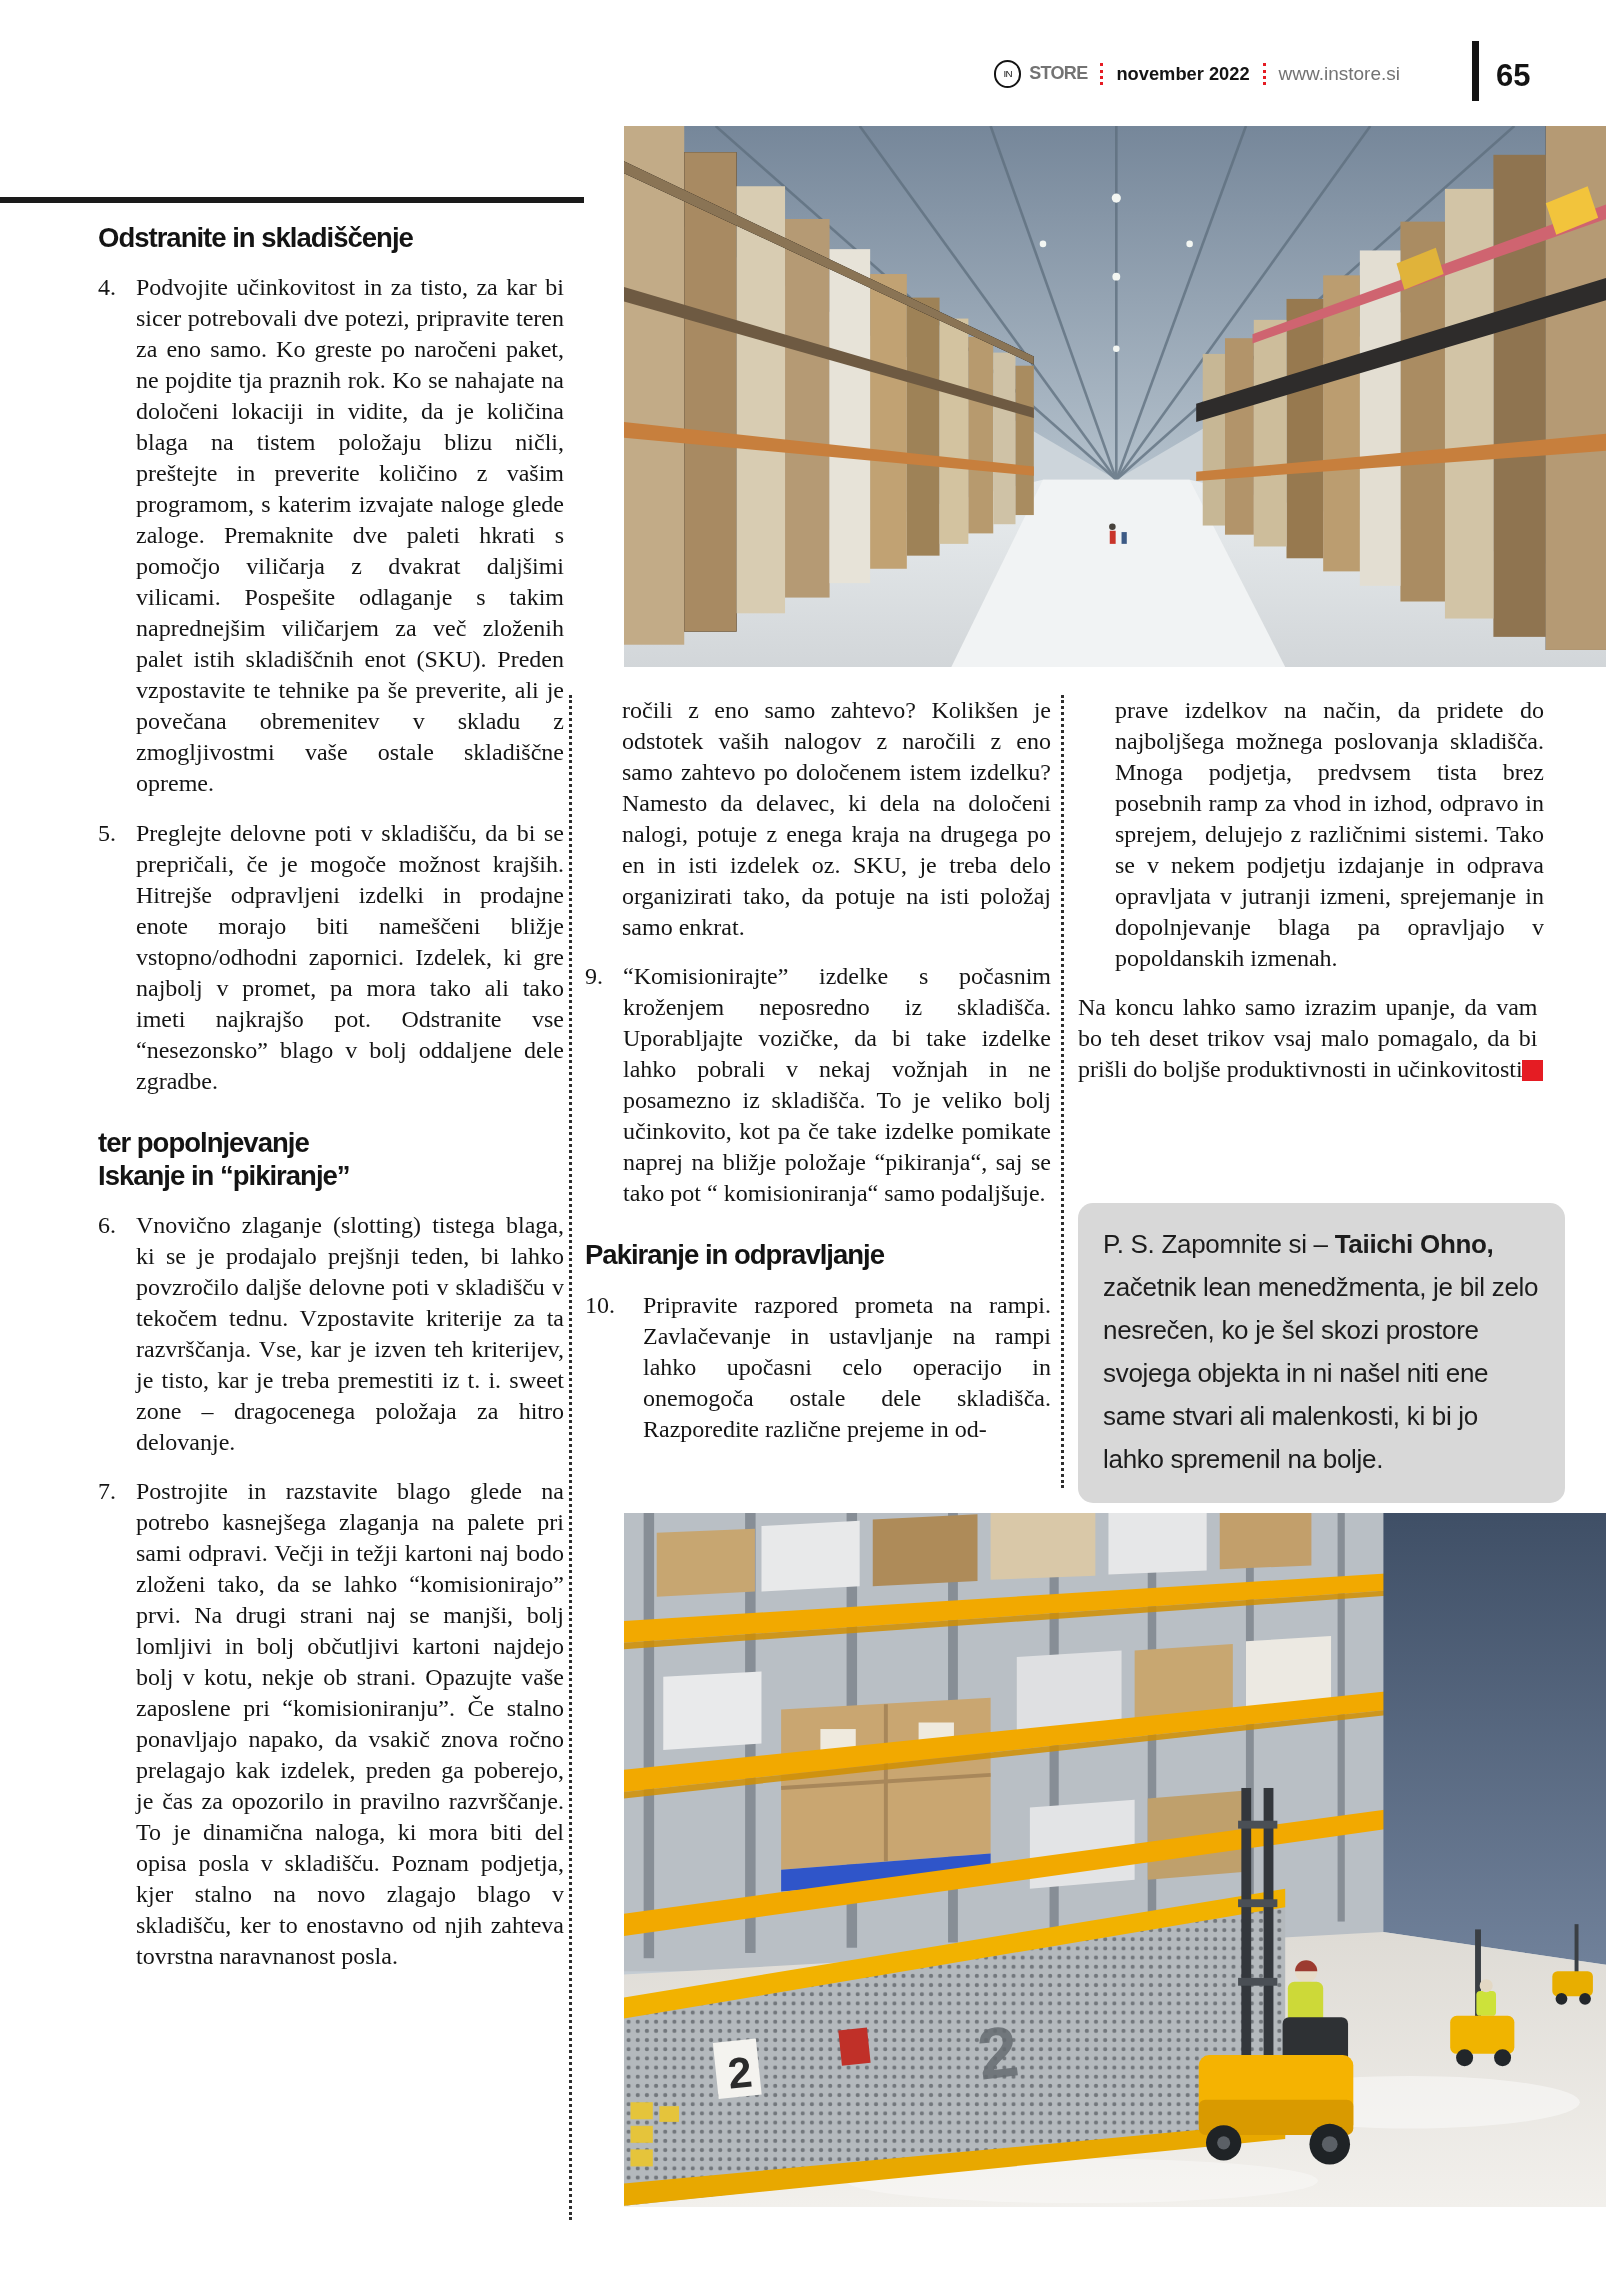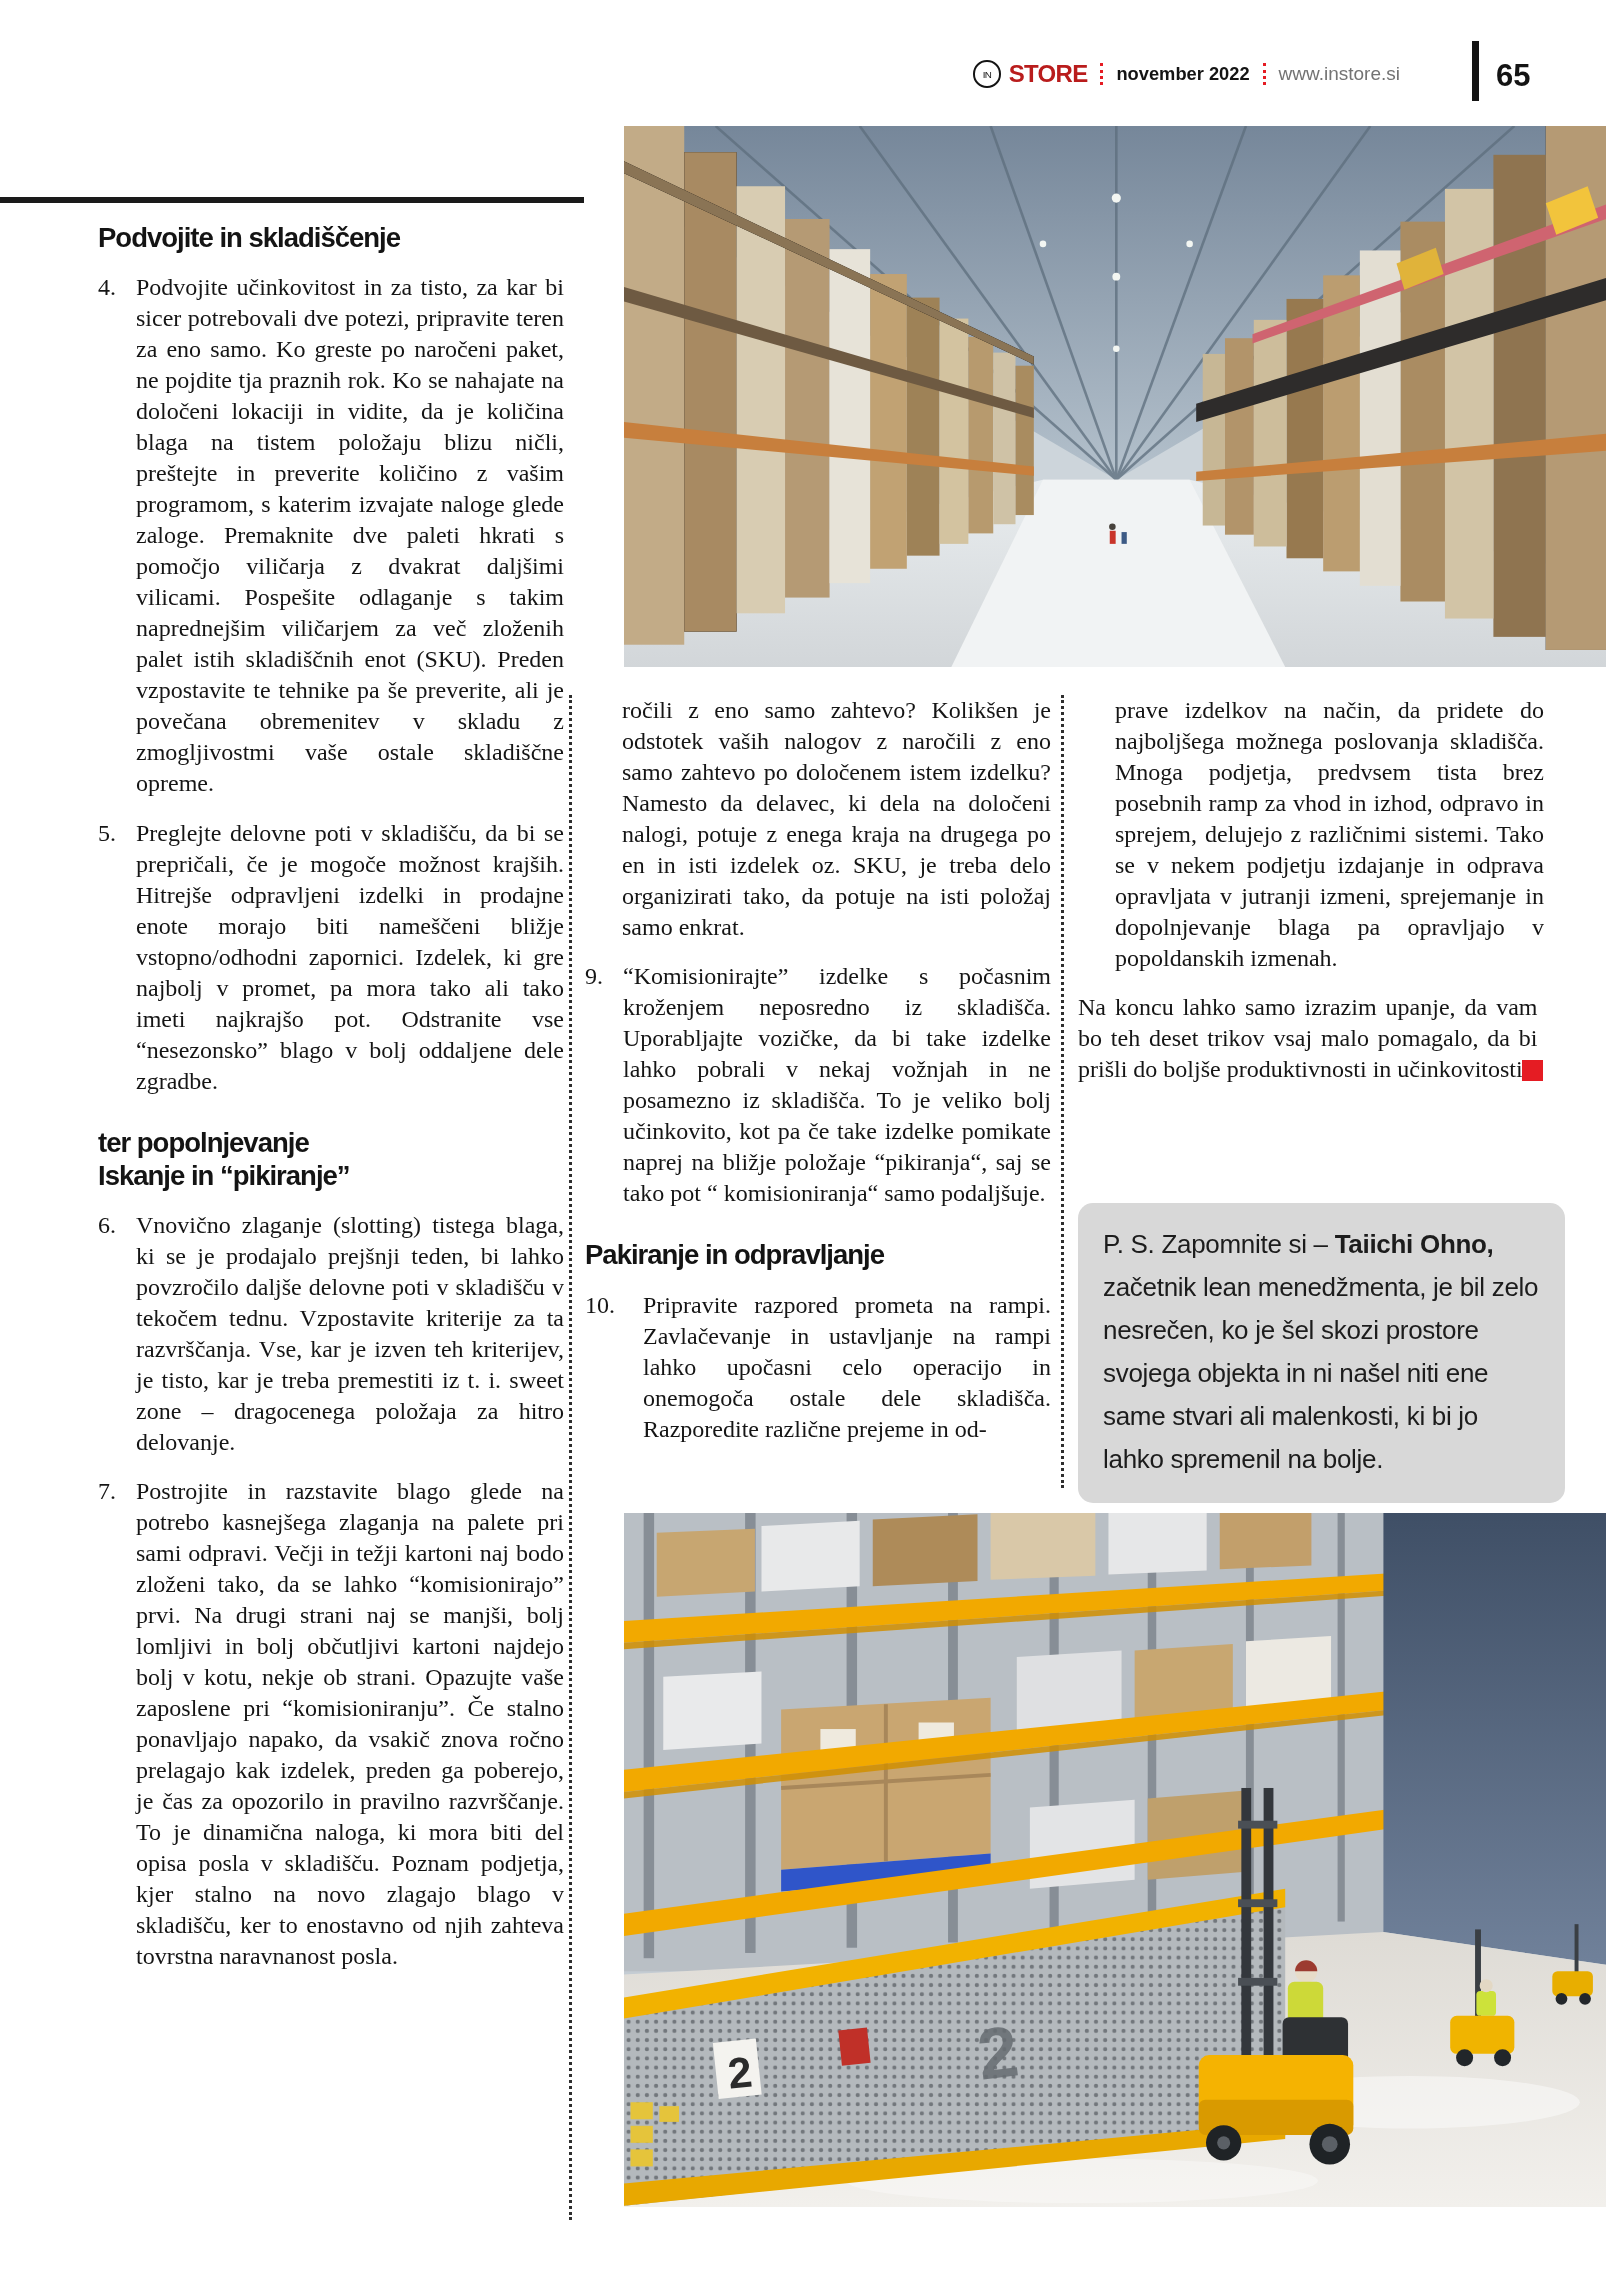--- a/index.html
+++ b/index.html
@@ -12,21 +12,21 @@
     position:absolute; top:60px; left:0; width:1400px;
     display:flex; justify-content:flex-end; align-items:center;
     font-family:"Liberation Sans", sans-serif;
   }
   .logo-circle {
     width:23.6px; height:23.6px; border:2.6px solid #141414; border-radius:50%;
     display:flex; align-items:center; justify-content:center;
     font-weight:normal; font-size:9.8px; letter-spacing:-0.7px; color:#141414;
     margin-right:7.9px; flex:0 0 auto;
   }
-  .logo-word { font-weight:bold; font-size:24px; letter-spacing:-0.7px; color:#b91c1c; }
+  .logo-word { font-weight:bold; font-size:18px; letter-spacing:-0.7px; color:#737373; }
   .mast-dots { height:22px; border-left:3.3px dotted #e51c23; margin:0 13px; }
   .mast-month { font-weight:bold; font-size:18.3px; color:#141414; }
   .mast-site  { font-size:19px; color:#737373; }
   .page-bar { position:absolute; left:1472px; top:41px; width:6.5px; height:60px; background:#141414; }
   .page-num {
     position:absolute; left:1496px; top:58px;
     font-family:"Liberation Sans", sans-serif; font-weight:bold; font-size:31px; color:#141414;
   }
   .top-rule { position:absolute; left:0; top:197px; width:584px; height:5.9px; background:#1a1a1a; }
 
@@ -166,21 +166,21 @@
 
       <g>
         <rect x="742" y="618" width="9" height="20" fill="#c9342a"></rect>
         <circle cx="746" cy="612" r="5" fill="#47423c"></circle>
         <rect x="760" y="620" width="8" height="18" fill="#3d5a85"></rect>
       </g>
     </svg>
   </figure>
 
   <section class="col col-left">
-    <h1 class="h-sans mb">Podvojite in skladiščenje</h1>
+    <h1 class="h-sans mb">Odstranite in skladiščenje</h1>
     <p class="item"><span class="num">4.</span><span>Podvojite učinkovitost in za tisto, za kar bi sicer potrebovali dve potezi, pripravite teren za eno samo. Ko greste po naročeni paket, ne pojdite tja praznih rok. Ko se nahajate na določeni lokaciji in vidite, da je količina blaga na tistem položaju blizu ničli, preštejte in preverite količino z vašim programom, s katerim izvajate naloge glede zaloge. Premaknite dve paleti hkrati s pomočjo viličarja z dvakrat daljšimi vilicami. Pospešite odlaganje s takim naprednejšim viličarjem za več zloženih palet istih skladiščnih enot (SKU). Preden vzpostavite te tehnike pa še preverite, ali je povečana obremenitev v skladu z zmogljivostmi vaše ostale skladiščne opreme.</span></p>
     <p class="item"><span class="num">5.</span><span>Preglejte delovne poti v skladišču, da bi se prepričali, če je mogoče možnost krajših. Hitrejše odpravljeni izdelki in prodajne enote morajo biti nameščeni bližje vstopno/odhodni zapornici. Izdelek, ki gre najbolj v promet, pa mora tako ali tako imeti najkrajšo pot. Odstranite vse “nesezonsko” blago v bolj oddaljene dele zgradbe.</span></p>
     <div class="h2-block">
       <h2 class="h-sans">ter popolnjevanje</h2>
       <h2 class="h-sans">Iskanje in “pikiranje”</h2>
     </div>
     <p class="item"><span class="num">6.</span><span>Vnovično zlaganje (slotting) tistega blaga, ki se je prodajalo prejšnji teden, bi lahko povzročilo daljše delovne poti v skladišču v tekočem tednu. Vzpostavite kriterije za ta razvrščanja. Vse, kar je izven teh kriterijev, je tisto, kar je treba premestiti iz t. i. sweet zone – dragocenega položaja za hitro delovanje.</span></p>
     <p class="item"><span class="num">7.</span><span>Postrojite in razstavite blago glede na potrebo kasnejšega zlaganja na palete pri sami odpravi. Večji in težji kartoni naj bodo zloženi tako, da se lahko “komisionirajo” prvi. Na drugi strani naj se manjši, bolj lomljivi in bolj občutljivi kartoni najdejo bolj v kotu, nekje ob strani. Opazujte vaše zaposlene pri “komisioniranju”. Če stalno ponavljajo napako, da vsakič znova ročno prelagajo kak izdelek, preden ga poberejo, je čas za opozorilo in pravilno razvrščanje. To je dinamična naloga, ki mora biti del opisa posla v skladišču. Poznam podjetja, kjer stalno na novo zlagajo blago v skladišču, ker to enostavno od njih zahteva tovrstna naravnanost posla.</span></p>
   </section>
 

